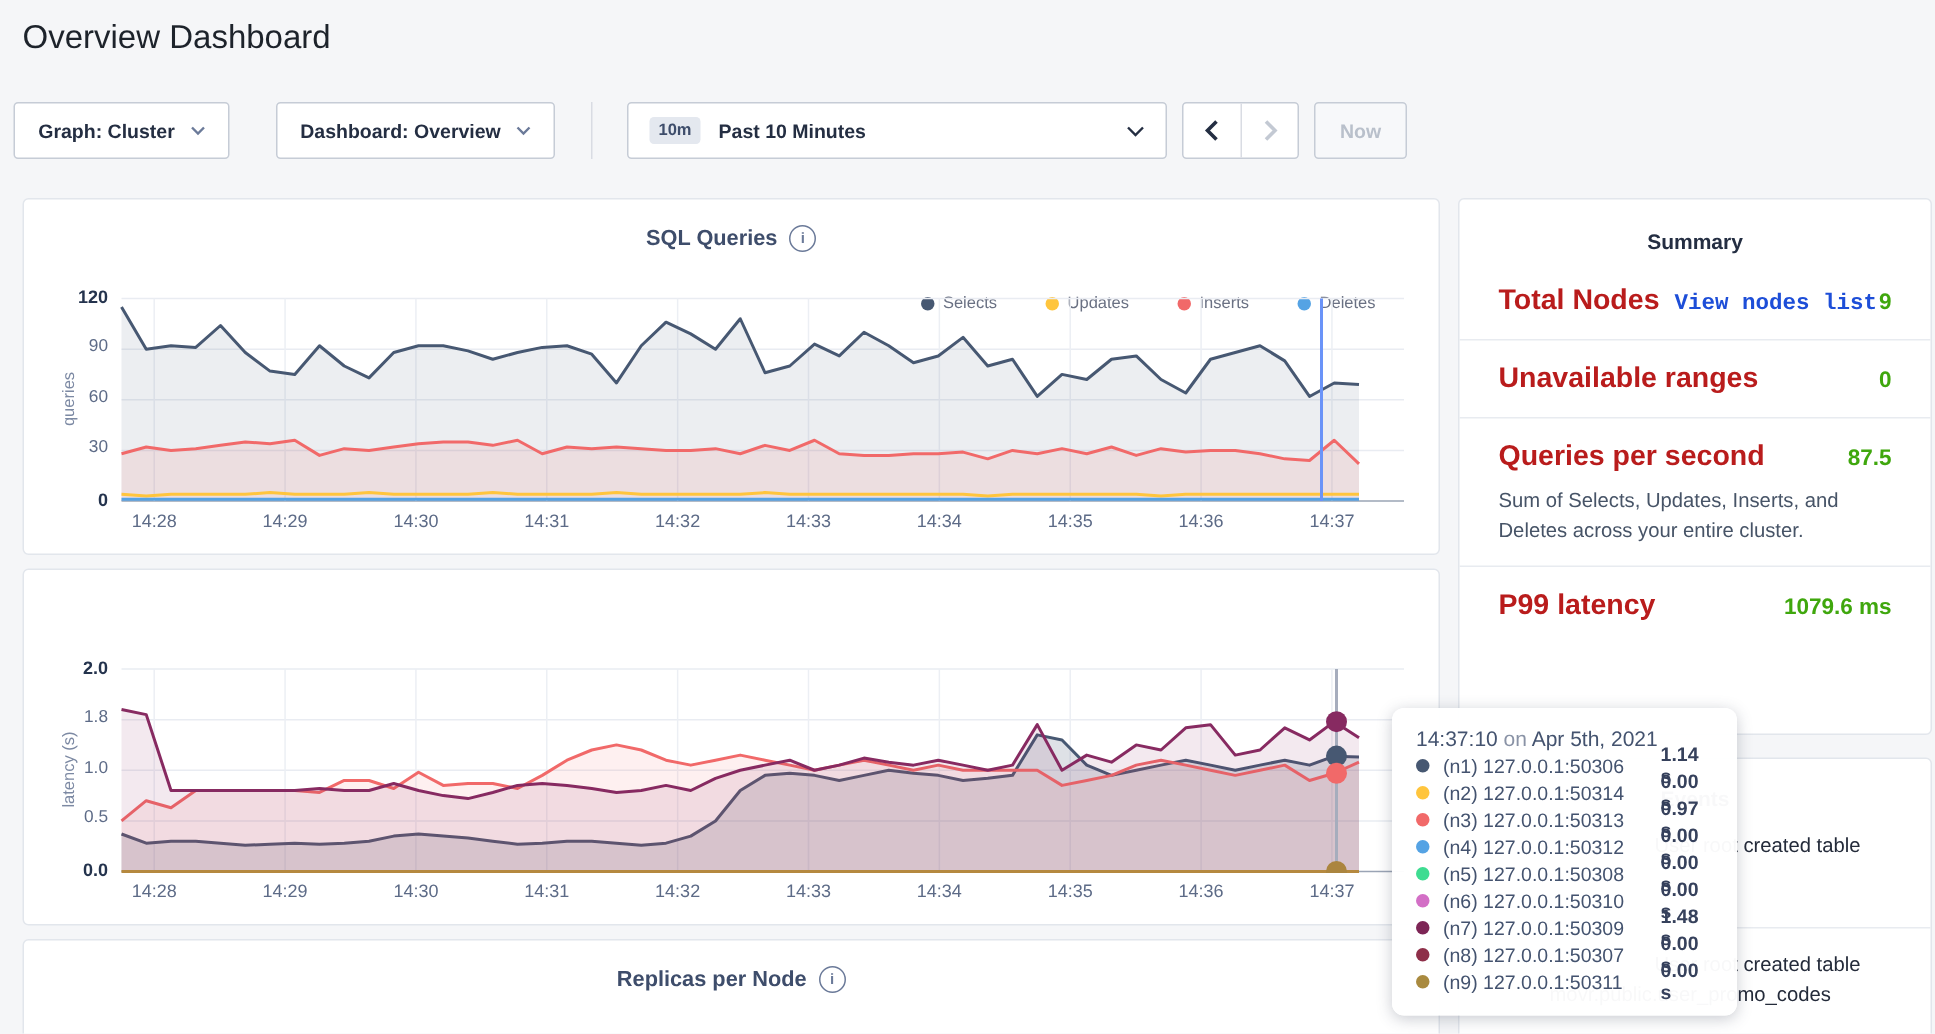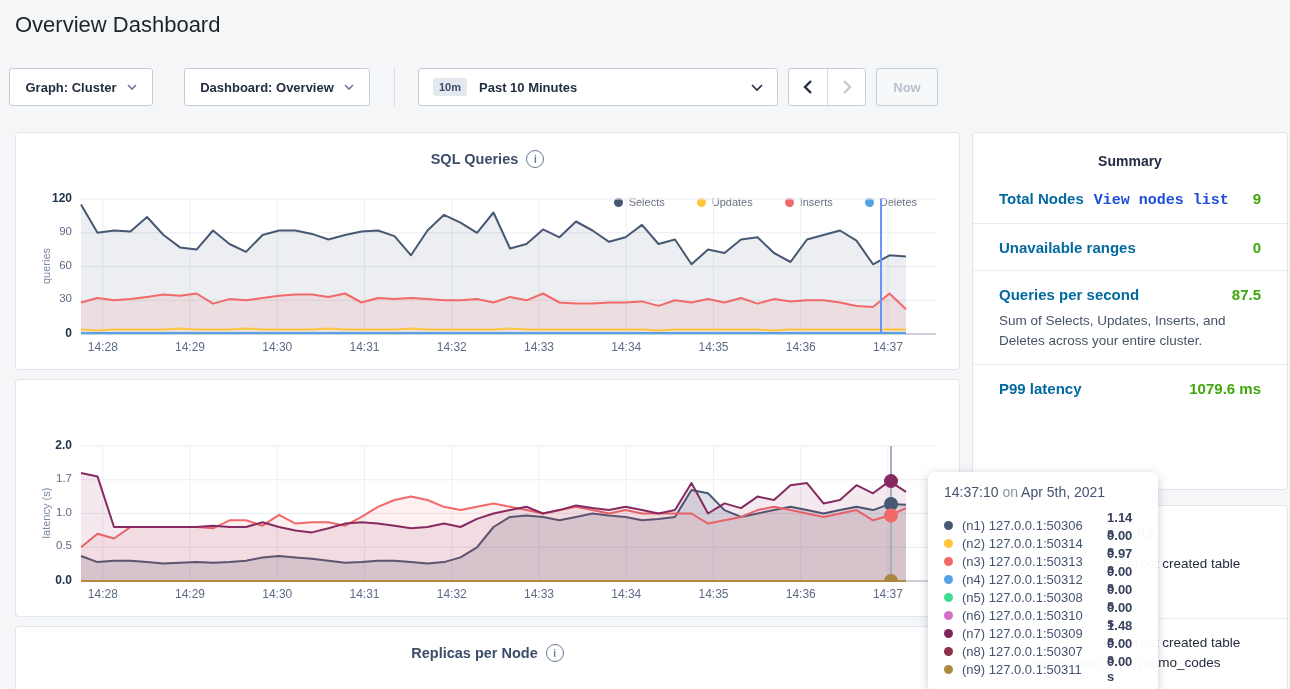--- a/index.html
+++ b/index.html
@@ -46,36 +46,36 @@
   .xlabels{position:absolute;left:65px;top:207px;width:855px;height:14px;}
   .xlabels span{position:absolute;width:44px;margin-left:-22px;text-align:center;font-size:12px;color:#5d6b87;}
   .unit{position:absolute;left:30px;top:133px;transform:translate(-50%,-50%) rotate(-90deg);
         font-size:11px;color:#7c89a3;white-space:nowrap;}
 
   .summary-header{text-align:center;font-weight:700;font-size:14px;margin-top:20px;color:#242e42;}
   .summary-items{margin-top:6px;}
   .sum-item{padding:15px 26px 14px;border-bottom:1px solid #e8ebf0;}
   .sum-item:last-child{border-bottom:none;}
   .sum-row{display:flex;align-items:baseline;}
-  .sum-label{font-weight:700;font-size:15px;color:#0369a1;}
+  .sum-label{font-weight:700;font-size:19px;color:#b91c1c;}
   .sum-link{font-weight:700;font-size:15px;color:#1d4ed8;margin-left:10px;cursor:pointer;font-family:Liberation Mono, monospace;}
   .sum-value{margin-left:auto;font-weight:700;font-size:15px;color:#3fa70d;}
   .sum-desc{font-size:13.5px;color:#475467;line-height:1.45;margin-top:8px;}
 
   .events-header{text-align:center;font-weight:700;font-size:14px;margin-top:18px;color:#242e42;}
   .event-item{padding:14px 20px 20px;font-size:13.5px;color:#242b3a;border-bottom:1px solid #e8ebf0;line-height:20px;}
   .event-item:last-child{border-bottom:none;}
   .event-item.tall{padding-bottom:44px;}
   .event-l1{margin-left:110px;white-space:nowrap;overflow:visible;}
   .event-l2{margin-left:40px;white-space:nowrap;overflow:visible;}
 
   #tooltip{position:absolute;left:928px;top:472px;width:230px;background:rgba(255,255,255,0.97);
            border-radius:8px;box-shadow:0 2px 10px rgba(60,70,90,0.28);padding:12px 16px 14px;
            z-index:50;box-sizing:border-box;}
-  .tt-header{font-size:14px;margin-bottom:16px;color:#44536f;}
+  .tt-header{font-size:14px;margin-bottom:1px;color:#44536f;}
   .tt-on{color:#8a93a6;}
   .tt-row{display:flex;align-items:center;height:18px;font-size:13px;color:#44536f;}
   .tt-row .dot{margin-right:9px;}
   .tt-name{width:150px;}
   .tt-val{font-weight:700;color:#36415c;}
 
   svg{display:block;overflow:visible;}
 </style>
 </head>
 <body>
@@ -191,21 +191,21 @@
       </svg>
     </div>
 </div>
 
 <div class="panel" id="panel-lat">
   <div class="unit">latency (s)</div>
   <div class="ylabels" id="lat-ylabels">
       <span class="strong" style="top: 127px;">0.0</span>
       <span class="" style="top: 93.25px;">0.5</span>
       <span class="" style="top: 59.5px;">1.0</span>
-      <span class="" style="top: 25.75px;">1.7</span>
+      <span class="" style="top: 25.75px;">1.8</span>
       <span class="strong" style="top: -8px;">2.0</span>
     </div>
   <div class="xlabels" id="lat-xlabels">
       <span style="left: 21.8px;">14:28</span>
       <span style="left: 109.04px;">14:29</span>
       <span style="left: 196.28px;">14:30</span>
       <span style="left: 283.52px;">14:31</span>
       <span style="left: 370.76px;">14:32</span>
       <span style="left: 458px;">14:33</span>
       <span style="left: 545.24px;">14:34</span>

